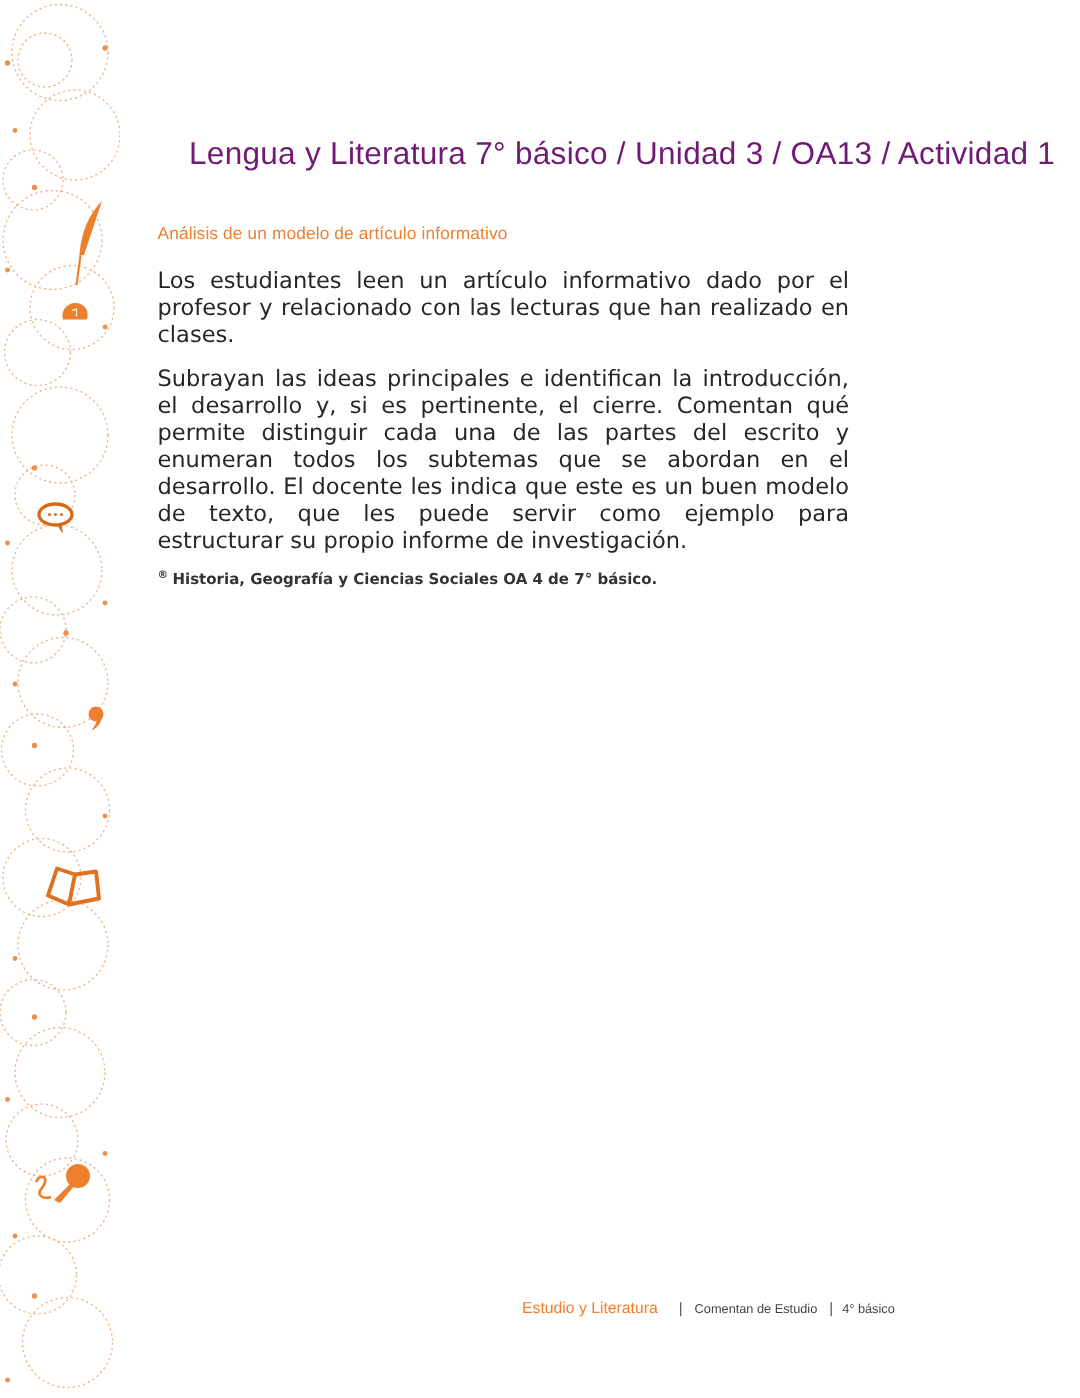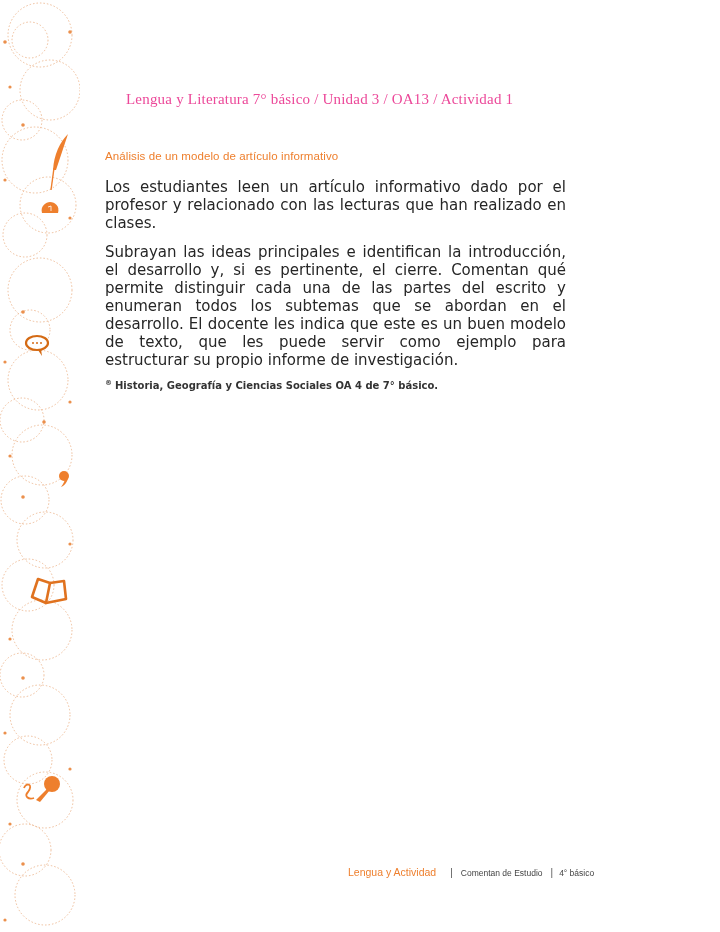--- a/index.html
+++ b/index.html
@@ -18,23 +18,23 @@
       position: absolute;
       left: 0;
       top: 0;
       width: 80px;
       height: 932px;
     }
     .page-title {
       position: absolute;
       left: 126px;
       top: 91px;
-      font-family: Liberation Serif, serif;
-      font-size: 15px;
-      color: #ec4899;
+      font-family: Liberation Sans, sans-serif;
+      font-size: 21px;
+      color: #701a75;
       letter-spacing: 0.2px;
       white-space: nowrap;
     }
     .content {
       position: absolute;
       left: 105px;
       top: 150px;
       width: 461px;
     }
     .section-title {
@@ -171,14 +171,14 @@
 <div class="content">
   <div class="section-title">Análisis de un modelo de artículo informativo</div>
   <p class="para p1">Los estudiantes leen un artículo informativo dado por el profesor y relacionado con las lecturas que han realizado en clases.</p>
   <p class="para">Subrayan las ideas principales e identifican la introducción, el desarrollo y, si es pertinente, el cierre. Comentan qué permite distinguir cada una de las partes del escrito y enumeran todos los subtemas que se abordan en el desarrollo. El docente les indica que este es un buen modelo de texto, que les puede servir como ejemplo para estructurar su propio informe de investigación.</p>
   <div class="reference">
     <span class="marker">®</span><span>Historia, Geografía y Ciencias Sociales OA 4 de 7° básico.</span>
   </div>
 </div>
 
 <div class="footer">
-  <span class="subject">Lengua y Actividad</span><span class="sep">|</span><span class="meta">Comentan de Estudio</span><span class="sep2">|</span><span class="meta">4° básico</span>
+  <span class="subject">Estudio y Literatura</span><span class="sep">|</span><span class="meta">Comentan de Estudio</span><span class="sep2">|</span><span class="meta">4° básico</span>
 </div>
 
 </body></html>

